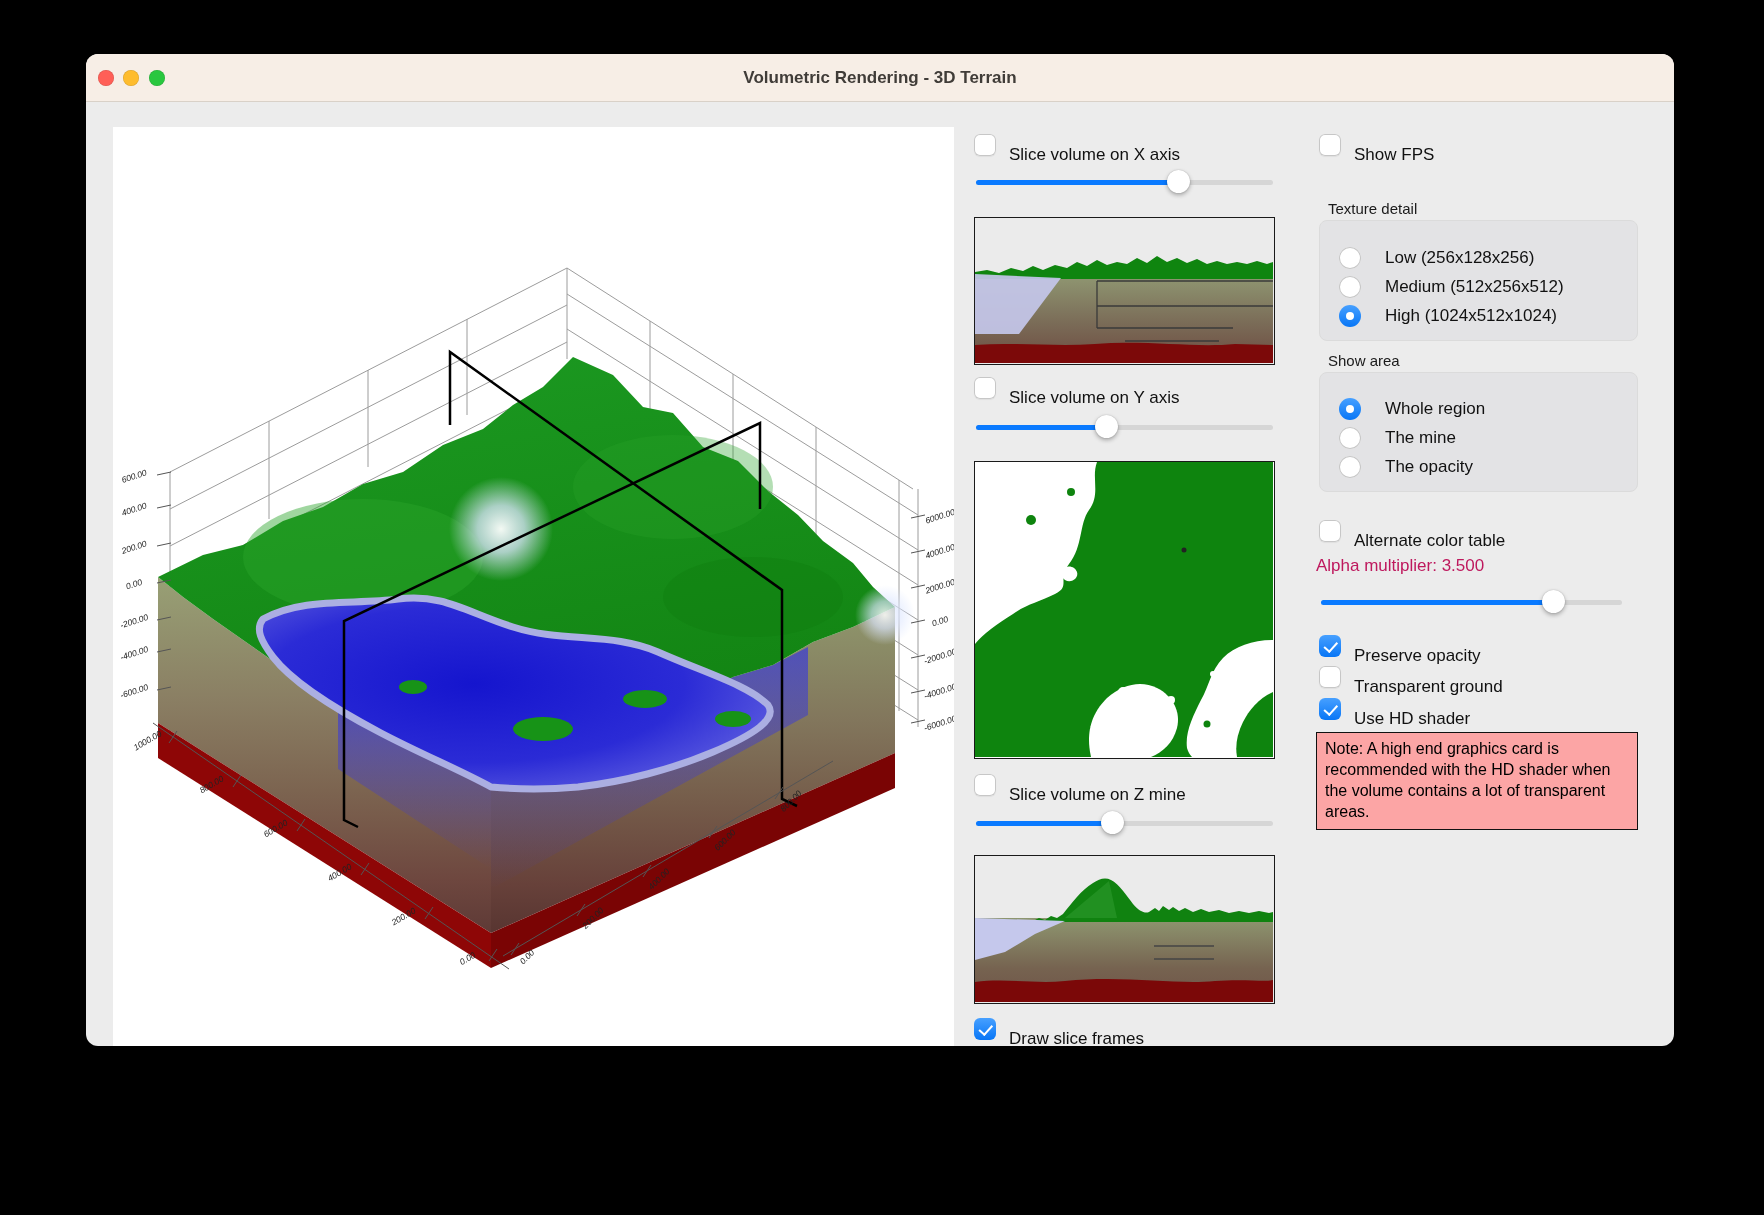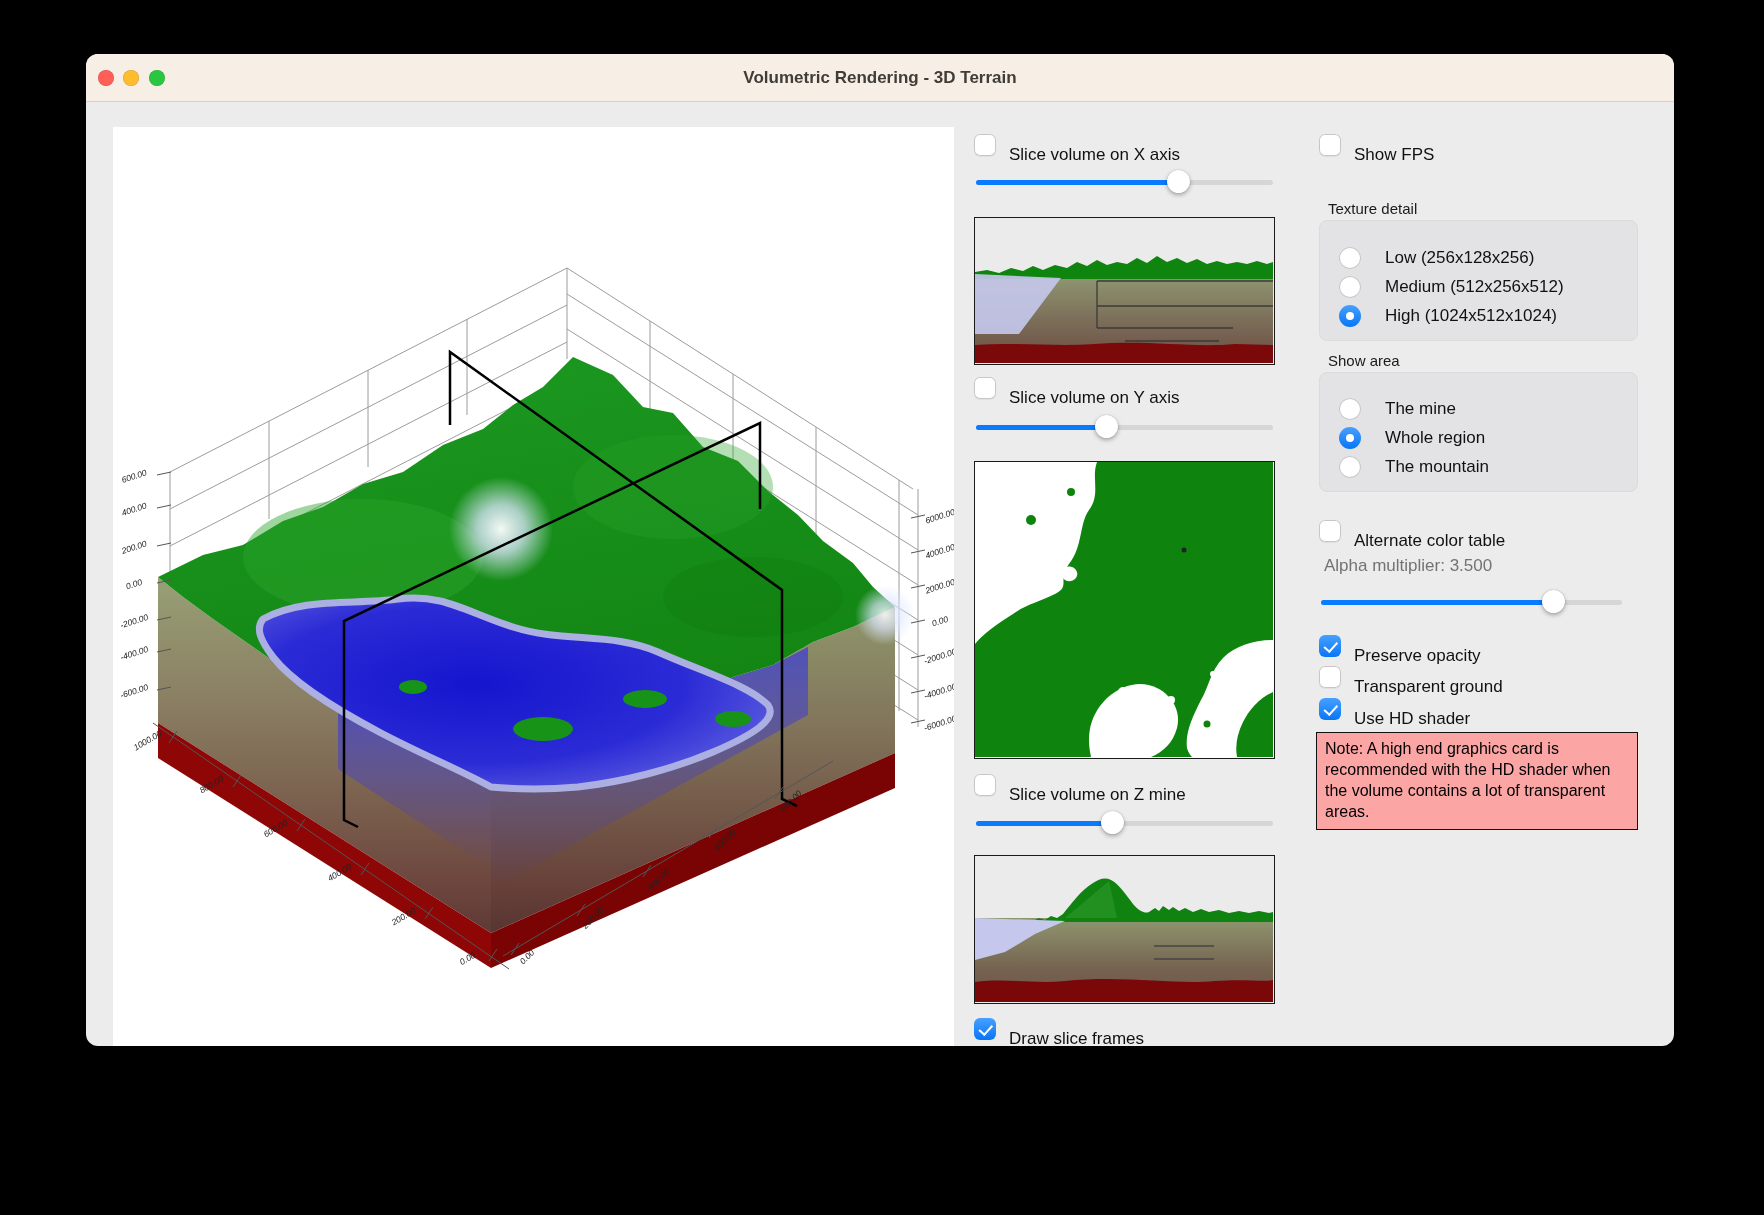--- a/index.html
+++ b/index.html
@@ -19,21 +19,21 @@
   .radio.on::after{content:"";position:absolute;left:7px;top:7px;width:8px;height:8px;border-radius:50%;background:#fff;}
   .slider{position:absolute;height:24px;}
   .slider .track{position:absolute;left:2px;right:2px;top:10px;height:5px;border-radius:3px;background:#D6D6D6;}
   .slider .fill{position:absolute;left:2px;top:10px;height:5px;border-radius:3px;background:#0A7AFF;width:var(--p);}
   .slider .thumb{position:absolute;top:0px;width:23px;height:23px;border-radius:50%;background:#FFF;box-shadow:0 0 1px rgba(0,0,0,.3),0 2px 4px rgba(0,0,0,.3);left:calc(var(--p) - 11.5px);}
   .preview{position:absolute;border:1.5px solid #1A1A1A;background:#EBEBEB;box-sizing:border-box;}
   .grouplabel{position:absolute;font-size:15px;color:#1A1A1A;}
   .gb{position:absolute;left:1233px;width:319px;background:#E3E3E5;border:1px solid #DBDBDB;border-radius:8px;box-sizing:border-box;}
   .gb .row{display:flex;align-items:center;gap:24px;height:29px;margin-left:19px;}
   .gb .row .lbl{font-size:17px;color:#111;white-space:nowrap;}
-  .alpha-label{position:absolute;left:1230px;top:502px;font-size:17px;color:#737373;margin-left:8px;}
+  .alpha-label{position:absolute;left:1230px;top:502px;font-size:17px;color:#be185d;}
   .note{position:absolute;left:1230px;top:678px;width:304px;background:#fca5a5;border:1.5px solid #111;padding:5px 8px 7px 8px;font-size:16px;line-height:1.32;color:#000;}
   svg text.axlbl{font-size:8.5px;font-style:italic;fill:#222;}
 </style>
 </head>
 <body>
 
 <div class="window">
   <div class="titlebar">
     <div class="title">Volumetric Rendering - 3D Terrain</div>
     <div class="tl red"></div>
@@ -322,30 +322,30 @@
     </div>
     <div class="row">
       <span class="radio on"></span>
       <span class="lbl">High (1024x512x1024)</span>
     </div>
   </div>
 
   <div class="grouplabel" style="left:1242px;top:298px">Show area</div>
   <div class="gb" style="top:318px;height:120px;padding-top:21px">
     <div class="row">
+      <span class="radio on"></span>
+      <span class="lbl">Whole region</span>
+    </div>
+    <div class="row">
       <span class="radio"></span>
       <span class="lbl">The mine</span>
     </div>
     <div class="row">
-      <span class="radio on"></span>
-      <span class="lbl">Whole region</span>
-    </div>
-    <div class="row">
       <span class="radio"></span>
-      <span class="lbl">The mountain</span>
+      <span class="lbl">The opacity</span>
     </div>
   </div>
 
   <div class="crow" style="left:1233px;top:465px">
     <span class="cb"></span>
     <span class="lbl">Alternate color table</span>
   </div>
 
   <div class="alpha-label">Alpha multiplier: 3.500</div>
   <div class="slider" style="left: 1233px; top: 536px; width: 305px; --p: 77%;">

